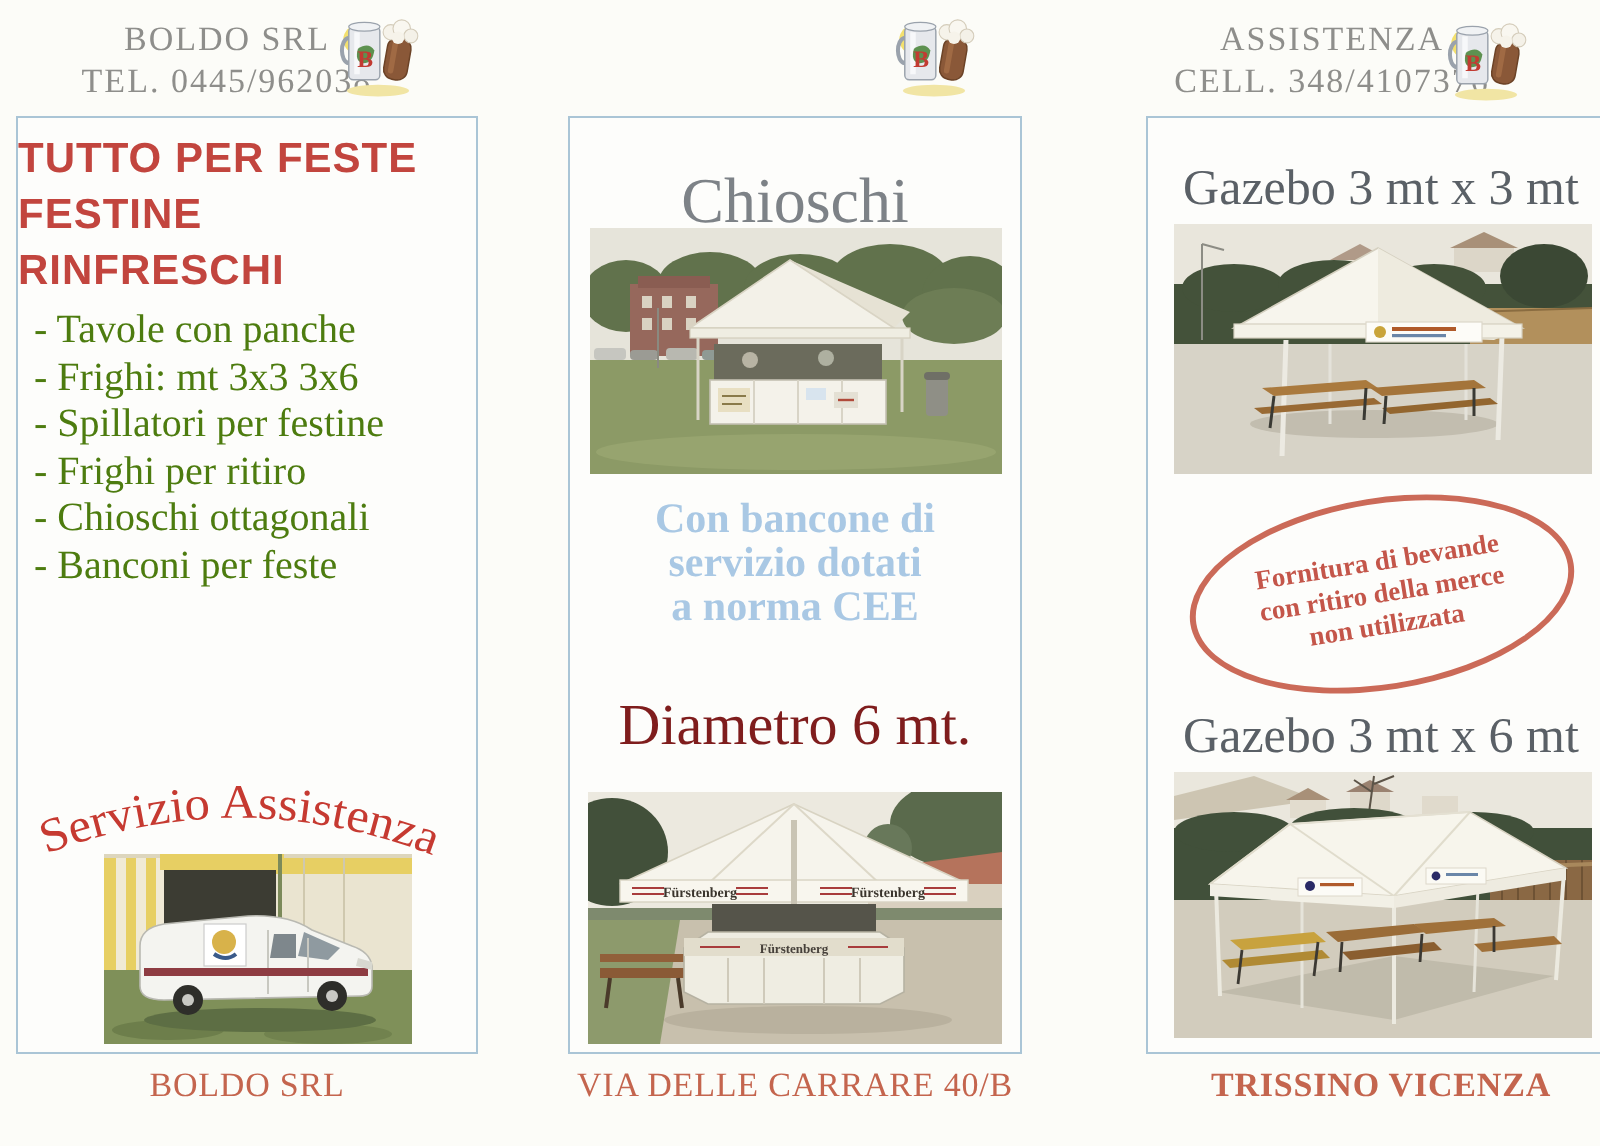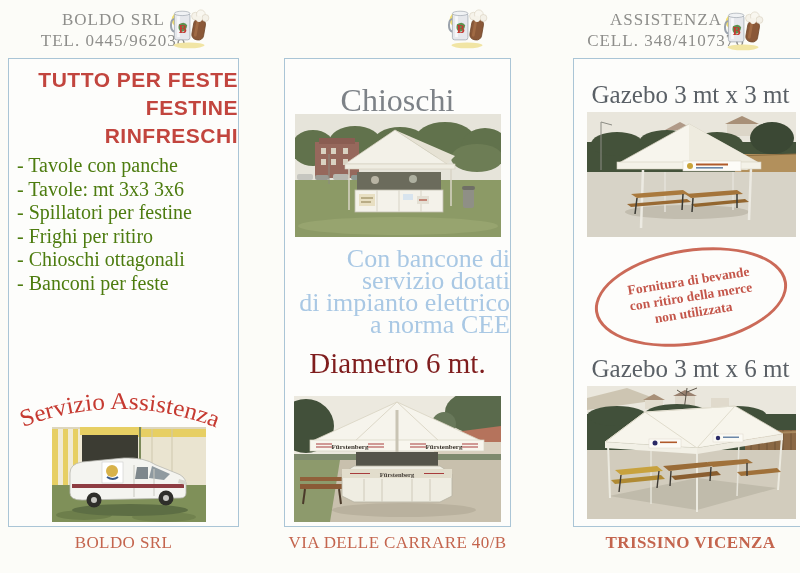--- a/index.html
+++ b/index.html
@@ -12,31 +12,31 @@
   .logo{position:absolute;width:42px;height:44px;}
   .logo-left{left:168px;top:6px;}
   .logo-mid{left:446px;top:6px;}
   .logo-right{left:722px;top:8px;}
   
   .panel{position:absolute;top:58px;height:469px;border:1px solid #aac5d6;background:#fdfdfb;box-sizing:border-box;}
   .panel-left{left:8px;width:231px;}
   .panel-mid{left:284px;width:227px;}
   .panel-right{left:573px;width:235px;}
   
-  .lp-title{margin-top:7px;text-align:right;font-family:"Liberation Sans",sans-serif;
+  .lp-title{margin-top:7px;text-align:left;font-family:"Liberation Sans",sans-serif;
             font-weight:bold;font-size:21px;line-height:28px;color:#c2453e;letter-spacing:.5px;}
   .lp-sub{text-align:center;font-weight:bold;font-size:19px;line-height:20px;color:#5f85bb;}
   .lp-items{margin-top:4px;padding-left:8px;font-size:20px;line-height:23.5px;color:#4d7c0f;white-space:nowrap;}
   .lp-arc{position:absolute;left:6px;top:330px;}
   .photo{position:absolute;display:block;}
   .van-photo{left:43px;top:368px;}
   
   .mp-title{margin-top:23px;text-align:center;font-size:32px;color:#7d8287;}
   .mp-photo1{left:10px;top:55px;}
-  .mp-desc{position:absolute;top:189px;width:100%;text-align:right;font-size:26px;line-height:22px;color:#a9c8e4;}
+  .mp-desc{position:absolute;top:189px;width:100%;text-align:center;font-size:21px;line-height:22px;color:#a9c8e4;font-weight:bold;}
   .mp-diam{position:absolute;top:288px;width:100%;text-align:center;font-size:29px;color:#7f1d1d;}
   .mp-photo2{left:9px;top:337px;}
   
   .rp-title{position:absolute;width:100%;text-align:center;font-size:25px;color:#5a6066;}
   .rp-title-top{top:22px;}
   .rp-title-bot{top:296px;}
   .rp-photo1{left:13px;top:53px;}
   .rp-photo2{left:13px;top:327px;}
   .stamp{position:absolute;left:20px;top:190px;width:194px;height:96px;border:3px solid #cb6a58;
          border-radius:50%;transform:rotate(-9deg);display:flex;flex-direction:column;
@@ -97,21 +97,21 @@
     </svg>
 
   <div class="panel panel-left">
     <div class="lp-title">
       <div>TUTTO PER FESTE</div>
       <div>FESTINE</div>
       <div>RINFRESCHI</div>
     </div>
     <div class="lp-items">
       <div>- Tavole con panche</div>
-      <div>- Tavole: mt 3x3 3x6</div>
+      <div>- Frighi: mt 3x3 3x6</div>
       <div>- Spillatori per festine</div>
       <div>- Frighi per ritiro</div>
       <div>- Chioschi ottagonali</div>
       <div>- Banconi per feste</div>
     </div>
 
     <svg class="lp-arc" width="218" height="46" viewBox="0 0 218 46">
       <defs>
           <path id="arcP" d="M8,38 Q109,0 210,42" fill="none"></path>
         </defs>
@@ -215,21 +215,20 @@
         <line x1="66" y1="88" x2="76" y2="88" stroke="#8a7a4a" stroke-width="1"></line>
         <rect x="108" y="80" width="10" height="6" fill="#d8e4ee"></rect>
         <rect x="122" y="82" width="12" height="8" fill="#e4e0d4"></rect>
         <line x1="124" y1="86" x2="132" y2="86" stroke="#b04a3a" stroke-width="1.2"></line>
       </g>
     </svg>
 
     <div class="mp-desc">
       <div>Con bancone di</div>
       <div>servizio dotati</div>
-      <div>di impianto elettrico</div>
       <div>a norma CEE</div>
     </div>
     <div class="mp-diam">Diametro 6 mt.</div>
 
     <svg class="photo mp-photo2" width="207" height="126" viewBox="0 0 207 126">
       <rect width="207" height="126" fill="#ece9df"></rect>
       <ellipse cx="12" cy="30" rx="28" ry="27" fill="#42503a"></ellipse>
       <ellipse cx="185" cy="16" rx="34" ry="22" fill="#5a6a4c"></ellipse>
       <circle cx="150" cy="28" r="12" fill="#68785a"></circle>
       <g>

